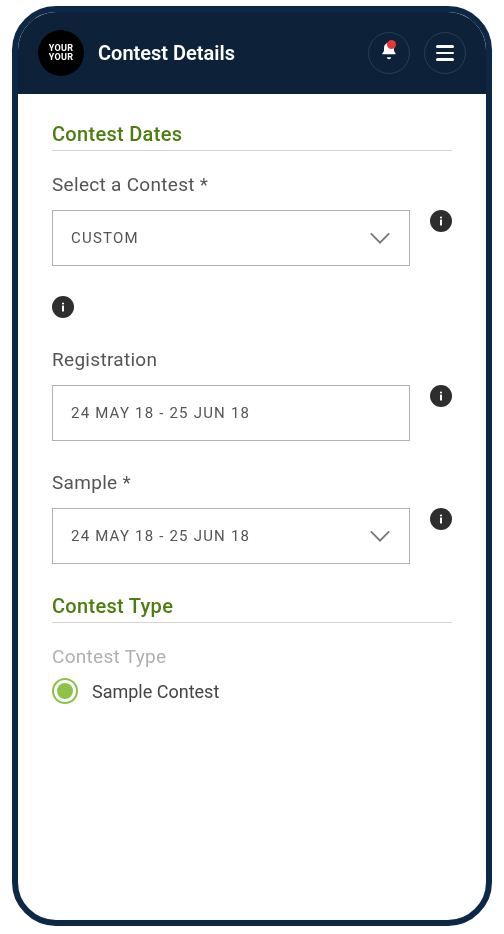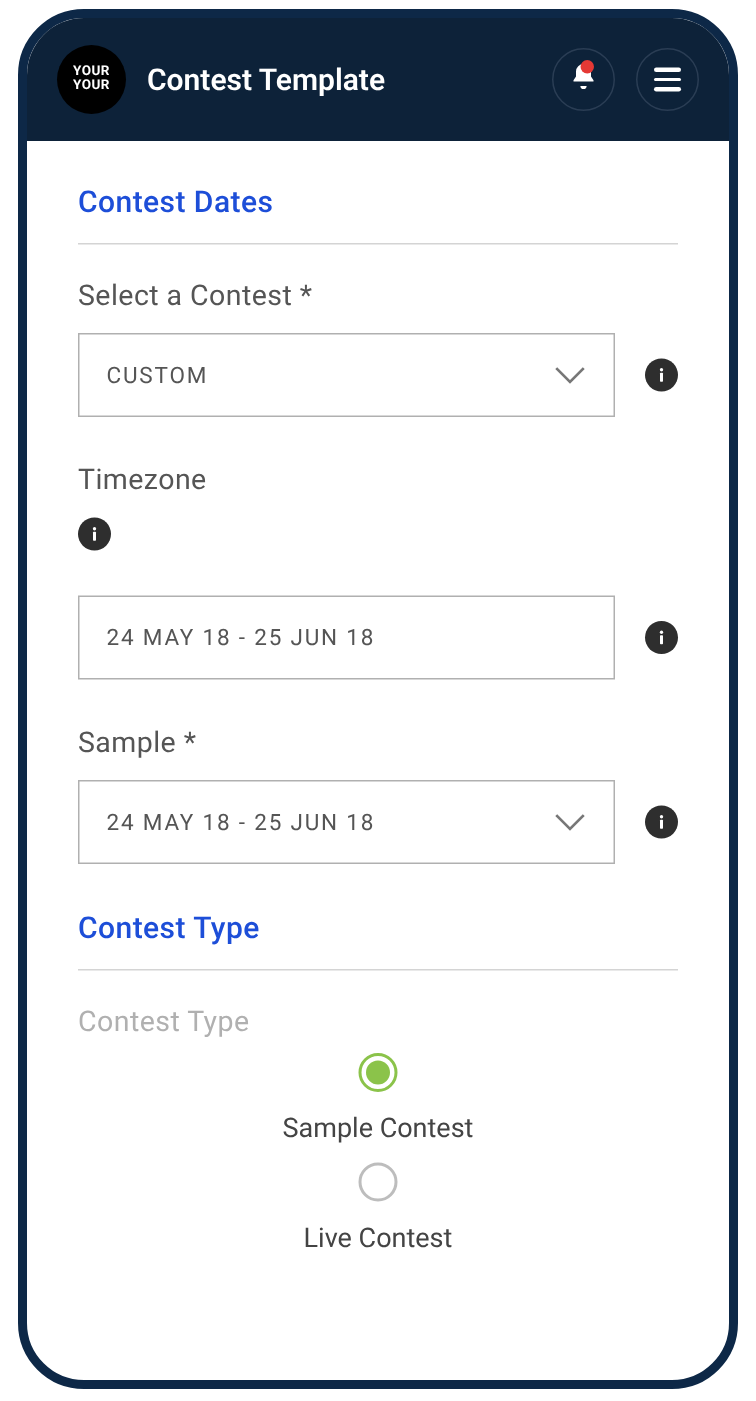--- a/index.html
+++ b/index.html
@@ -69,35 +69,34 @@
   }
   .menu-lines { display:flex; flex-direction:column; gap:4px; }
   .menu-lines span { width:18px; height:2.5px; background:#fff; border-radius:2px; display:block;}
   
   .content {
     padding: 28px 34px 0 34px;
   }
   .section-title {
     font-size: 20px;
     font-weight: 500;
-    color: #1d4ed8;
-    letter-spacing: 0.3px;
-    padding-bottom: 16px;
+    color: #4d7c0f;
+    letter-spacing: 0.3px;
+    padding-bottom: 4px;
     border-bottom: 1px solid #d4d4d4;
     margin-bottom: 22px;
   }
   .field-label {
     font-size: 19px;
     color: #555;
     margin-bottom: 14px;
     letter-spacing: 0.3px;
   }
   .field-row {
     display: flex;
-    align-items: center;
     gap: 20px;
     margin-bottom: 30px;
   }
   .select-box {
     flex: 1;
     border: 1px solid #b0b0b0;
     height: 56px;
     display: flex;
     align-items: center;
     justify-content: space-between;
@@ -126,21 +125,20 @@
   .sublabel {
     font-size: 19px;
     color: #b0b0b0;
     letter-spacing: 0.3px;
     margin-bottom: 10px;
   }
   .radio-row {
     display:flex; align-items:center; gap:14px;
     margin-bottom: 12px;
     cursor:pointer;
-    flex-direction:column;
   }
   .radio {
     width:26px; height:26px;
     border:2px solid #bdbdbd;
     border-radius:50%;
     display:flex; align-items:center; justify-content:center;
     flex-shrink:0;
   }
   .radio.checked {
     border-color:#8bc34a;
@@ -159,21 +157,21 @@
 </head>
 <body>
 
 <div class="phone-frame">
 
   <div class="header">
     <div class="logo-circle">
       <span>YOUR</span>
       <span>YOUR</span>
     </div>
-    <div class="header-title">Contest Template</div>
+    <div class="header-title">Contest Details</div>
     <div class="hicon bell">
       <span>
         <svg viewBox="0 0 24 24">
             <path d="M12 2a6 6 0 0 0-6 6v4l-2 3v1h16v-1l-2-3V8a6 6 0 0 0-6-6zm0 20a2.5 2.5 0 0 0 2.5-2.5h-5A2.5 2.5 0 0 0 12 22z"></path>
           </svg>
       </span>
       <span class="dot"></span>
     </div>
     <div class="hicon">
       <span class="menu-lines">
@@ -201,32 +199,32 @@
       <div class="info-dot">
         <span>
           <svg viewBox="0 0 24 24">
               <circle cx="12" cy="5" r="2.2"></circle>
               <rect x="10" y="9" width="4" height="12" rx="1"></rect>
             </svg>
         </span>
       </div>
     </div>
 
-    <div class="field-label">Timezone</div>
-    <div class="field-row">
-      <div class="info-dot">
-        <span>
-          <svg viewBox="0 0 24 24">
-              <circle cx="12" cy="5" r="2.2"></circle>
-              <rect x="10" y="9" width="4" height="12" rx="1"></rect>
-            </svg>
-        </span>
-      </div>
-    </div>
-
+    <div class="field-row">
+      <div class="info-dot">
+        <span>
+          <svg viewBox="0 0 24 24">
+              <circle cx="12" cy="5" r="2.2"></circle>
+              <rect x="10" y="9" width="4" height="12" rx="1"></rect>
+            </svg>
+        </span>
+      </div>
+    </div>
+
+    <div class="field-label">Registration</div>
     <div class="field-row">
       <div class="select-box">
         <span>24 MAY 18  - 25 JUN 18</span>
       </div>
       <div class="info-dot">
         <span>
           <svg viewBox="0 0 24 24">
               <circle cx="12" cy="5" r="2.2"></circle>
               <rect x="10" y="9" width="4" height="12" rx="1"></rect>
             </svg>
@@ -255,20 +253,16 @@
     </div>
 
     <div class="section2">
       <div class="section-title">Contest Type</div>
       <div class="sublabel">Contest Type</div>
 
       <div class="radio-row">
         <span class="radio checked"></span>
         <span class="radio-label">Sample Contest</span>
       </div>
-      <div class="radio-row">
-        <span class="radio"></span>
-        <span class="radio-label">Live Contest</span>
-      </div>
     </div>
 
   </div>
 </div>
 
 </body></html>

